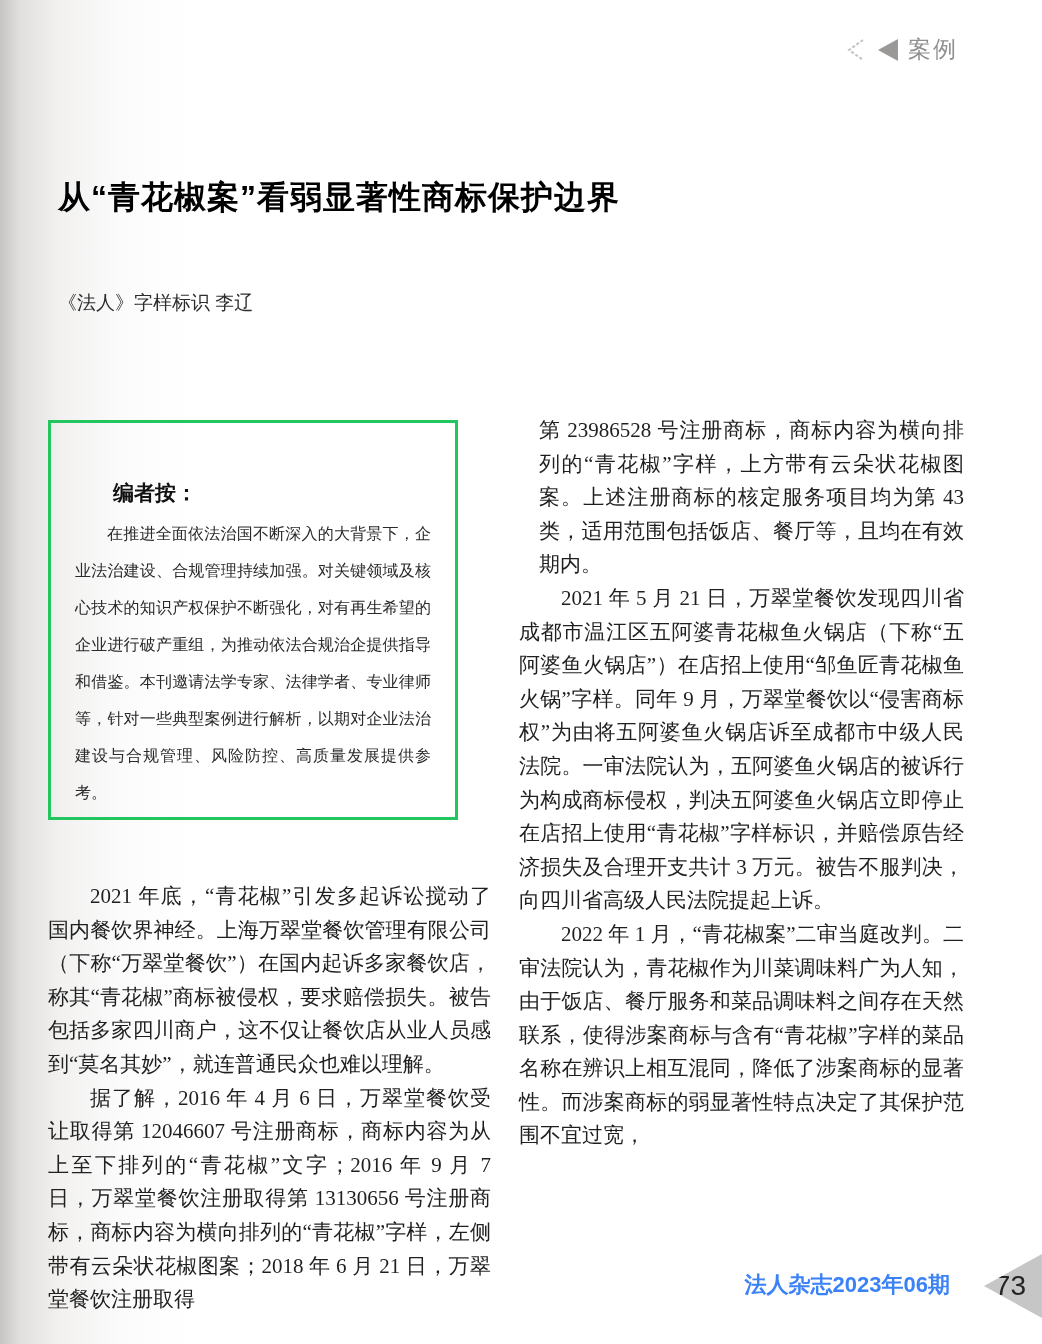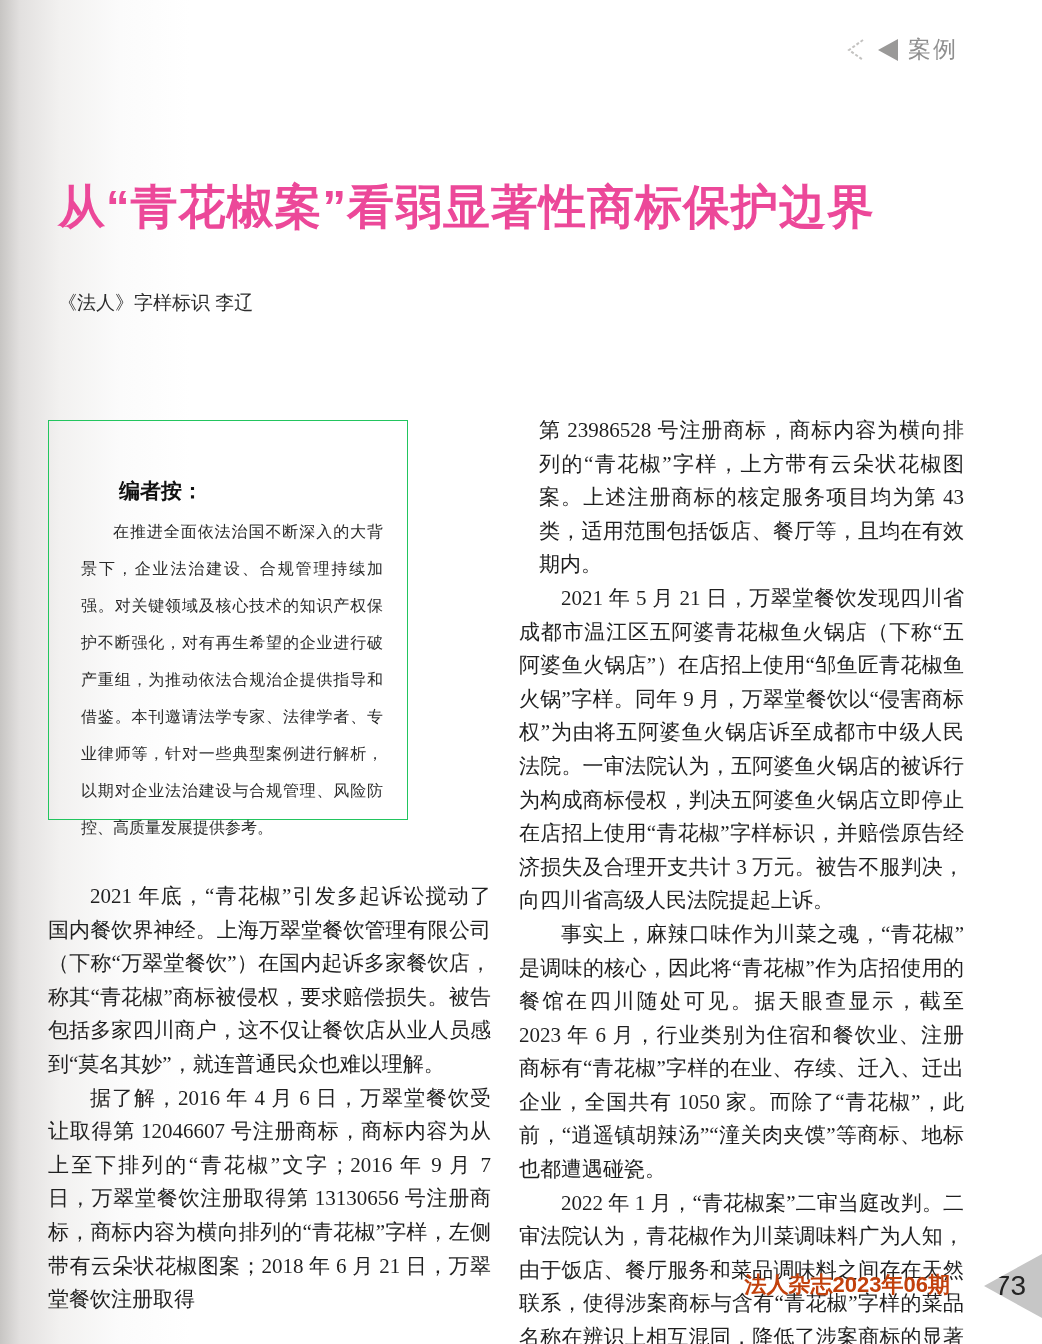--- a/index.html
+++ b/index.html
@@ -27,23 +27,23 @@
     font-size: 23px; color: #8f8f8f; letter-spacing: 2px;
   }
   .page-header svg { display: block; }
 
   
   .article-title {
     position: absolute; left: 58px; top: 176px; width: 930px;
     margin: 0;
     font-family: "Liberation Sans", sans-serif;
     font-weight: 900;
-    font-size: 47px;
+    font-size: 32px;
     letter-spacing: 1px;
-    color: #ec4899;
+    color: #000000;
     white-space: nowrap;
   }
   .byline {
     position: absolute; left: 58px; top: 290px;
     font-family: "Liberation Sans", sans-serif;
     font-size: 19px; color: #2c2c2c;
   }
 
   
   .col { position: absolute; top: 420px; }
@@ -56,23 +56,23 @@
     line-height: 33.6px;
     text-align: justify;
     text-indent: 2em;
     color: #1f1f1f;
   }
   .body-text p.no-indent { text-indent: 0; margin-left: 20px; }
 
   
   .editor-box {
     box-sizing: border-box;
-    width: 360px; height: 400px;
-    border: 1px solid #22c55e;
-    padding: 56px 24px 0 32px;
+    width: 410px; height: 400px;
+    border: 3px solid #22c55e;
+    padding: 56px 24px 0 24px;
     background: transparent;
     margin-bottom: 60px;
   }
   .editor-heading {
     font-family: "Liberation Sans", sans-serif;
     font-weight: bold;
     font-size: 21px;
     color: #111111;
     text-indent: 38px;
     margin: 0 0 8px 0;
@@ -84,21 +84,21 @@
     text-align: justify;
     text-indent: 2em;
     color: #2a2a2a;
   }
 
   
   .journal-issue {
     position: absolute; right: 92px; bottom: 44px;
     font-family: "Liberation Sans", sans-serif;
     font-weight: bold;
-    font-size: 22px; color: #c2410c;
+    font-size: 22px; color: #3b82f6;
   }
   .page-num-triangle {
     position: absolute; right: 0; bottom: 26px;
     width: 58px; height: 64px;
     background: #c6c6c6;
     clip-path: polygon(0 50%, 100% 0, 100% 100%);
     display: flex; align-items: center; justify-content: flex-end;
     box-sizing: border-box; padding-right: 16px;
     font-family: "Liberation Sans", sans-serif;
     font-size: 28px; color: #242424;
@@ -137,21 +137,20 @@
     <div class="body-text">
       <p>2021 年底，“青花椒”引发多起诉讼搅动了国内餐饮界神经。上海万翠堂餐饮管理有限公司（下称“万翠堂餐饮”）在国内起诉多家餐饮店，称其“青花椒”商标被侵权，要求赔偿损失。被告包括多家四川商户，这不仅让餐饮店从业人员感到“莫名其妙”，就连普通民众也难以理解。</p>
       <p>据了解，2016 年 4 月 6 日，万翠堂餐饮受让取得第 12046607 号注册商标，商标内容为从上至下排列的“青花椒”文字；2016 年 9 月 7 日，万翠堂餐饮注册取得第 13130656 号注册商标，商标内容为横向排列的“青花椒”字样，左侧带有云朵状花椒图案；2018 年 6 月 21 日，万翠堂餐饮注册取得</p>
     </div>
   </div>
 
   <div class="col col-right">
     <div class="body-text">
       <p class="no-indent">第 23986528 号注册商标，商标内容为横向排列的“青花椒”字样，上方带有云朵状花椒图案。上述注册商标的核定服务项目均为第 43 类，适用范围包括饭店、餐厅等，且均在有效期内。</p>
       <p>2021 年 5 月 21 日，万翠堂餐饮发现四川省成都市温江区五阿婆青花椒鱼火锅店（下称“五阿婆鱼火锅店”）在店招上使用“邹鱼匠青花椒鱼火锅”字样。同年 9 月，万翠堂餐饮以“侵害商标权”为由将五阿婆鱼火锅店诉至成都市中级人民法院。一审法院认为，五阿婆鱼火锅店的被诉行为构成商标侵权，判决五阿婆鱼火锅店立即停止在店招上使用“青花椒”字样标识，并赔偿原告经济损失及合理开支共计 3 万元。被告不服判决，向四川省高级人民法院提起上诉。</p>
-      <p>事实上，麻辣口味作为川菜之魂，“青花椒”是调味的核心，因此将“青花椒”作为店招使用的餐馆在四川随处可见。据天眼查显示，截至 2023 年 6 月，行业类别为住宿和餐饮业、注册商标有“青花椒”字样的在业、存续、迁入、迁出企业，全国共有 1050 家。而除了“青花椒”，此前，“逍遥镇胡辣汤”“潼关肉夹馍”等商标、地标也都遭遇碰瓷。</p>
       <p>2022 年 1 月，“青花椒案”二审当庭改判。二审法院认为，青花椒作为川菜调味料广为人知，由于饭店、餐厅服务和菜品调味料之间存在天然联系，使得涉案商标与含有“青花椒”字样的菜品名称在辨识上相互混同，降低了涉案商标的显著性。而涉案商标的弱显著性特点决定了其保护范围不宜过宽，</p>
     </div>
   </div>
 
   <div class="journal-issue">法人杂志2023年06期</div>
 
   <div class="page-num-triangle">
     <span>73</span>
   </div>
 

